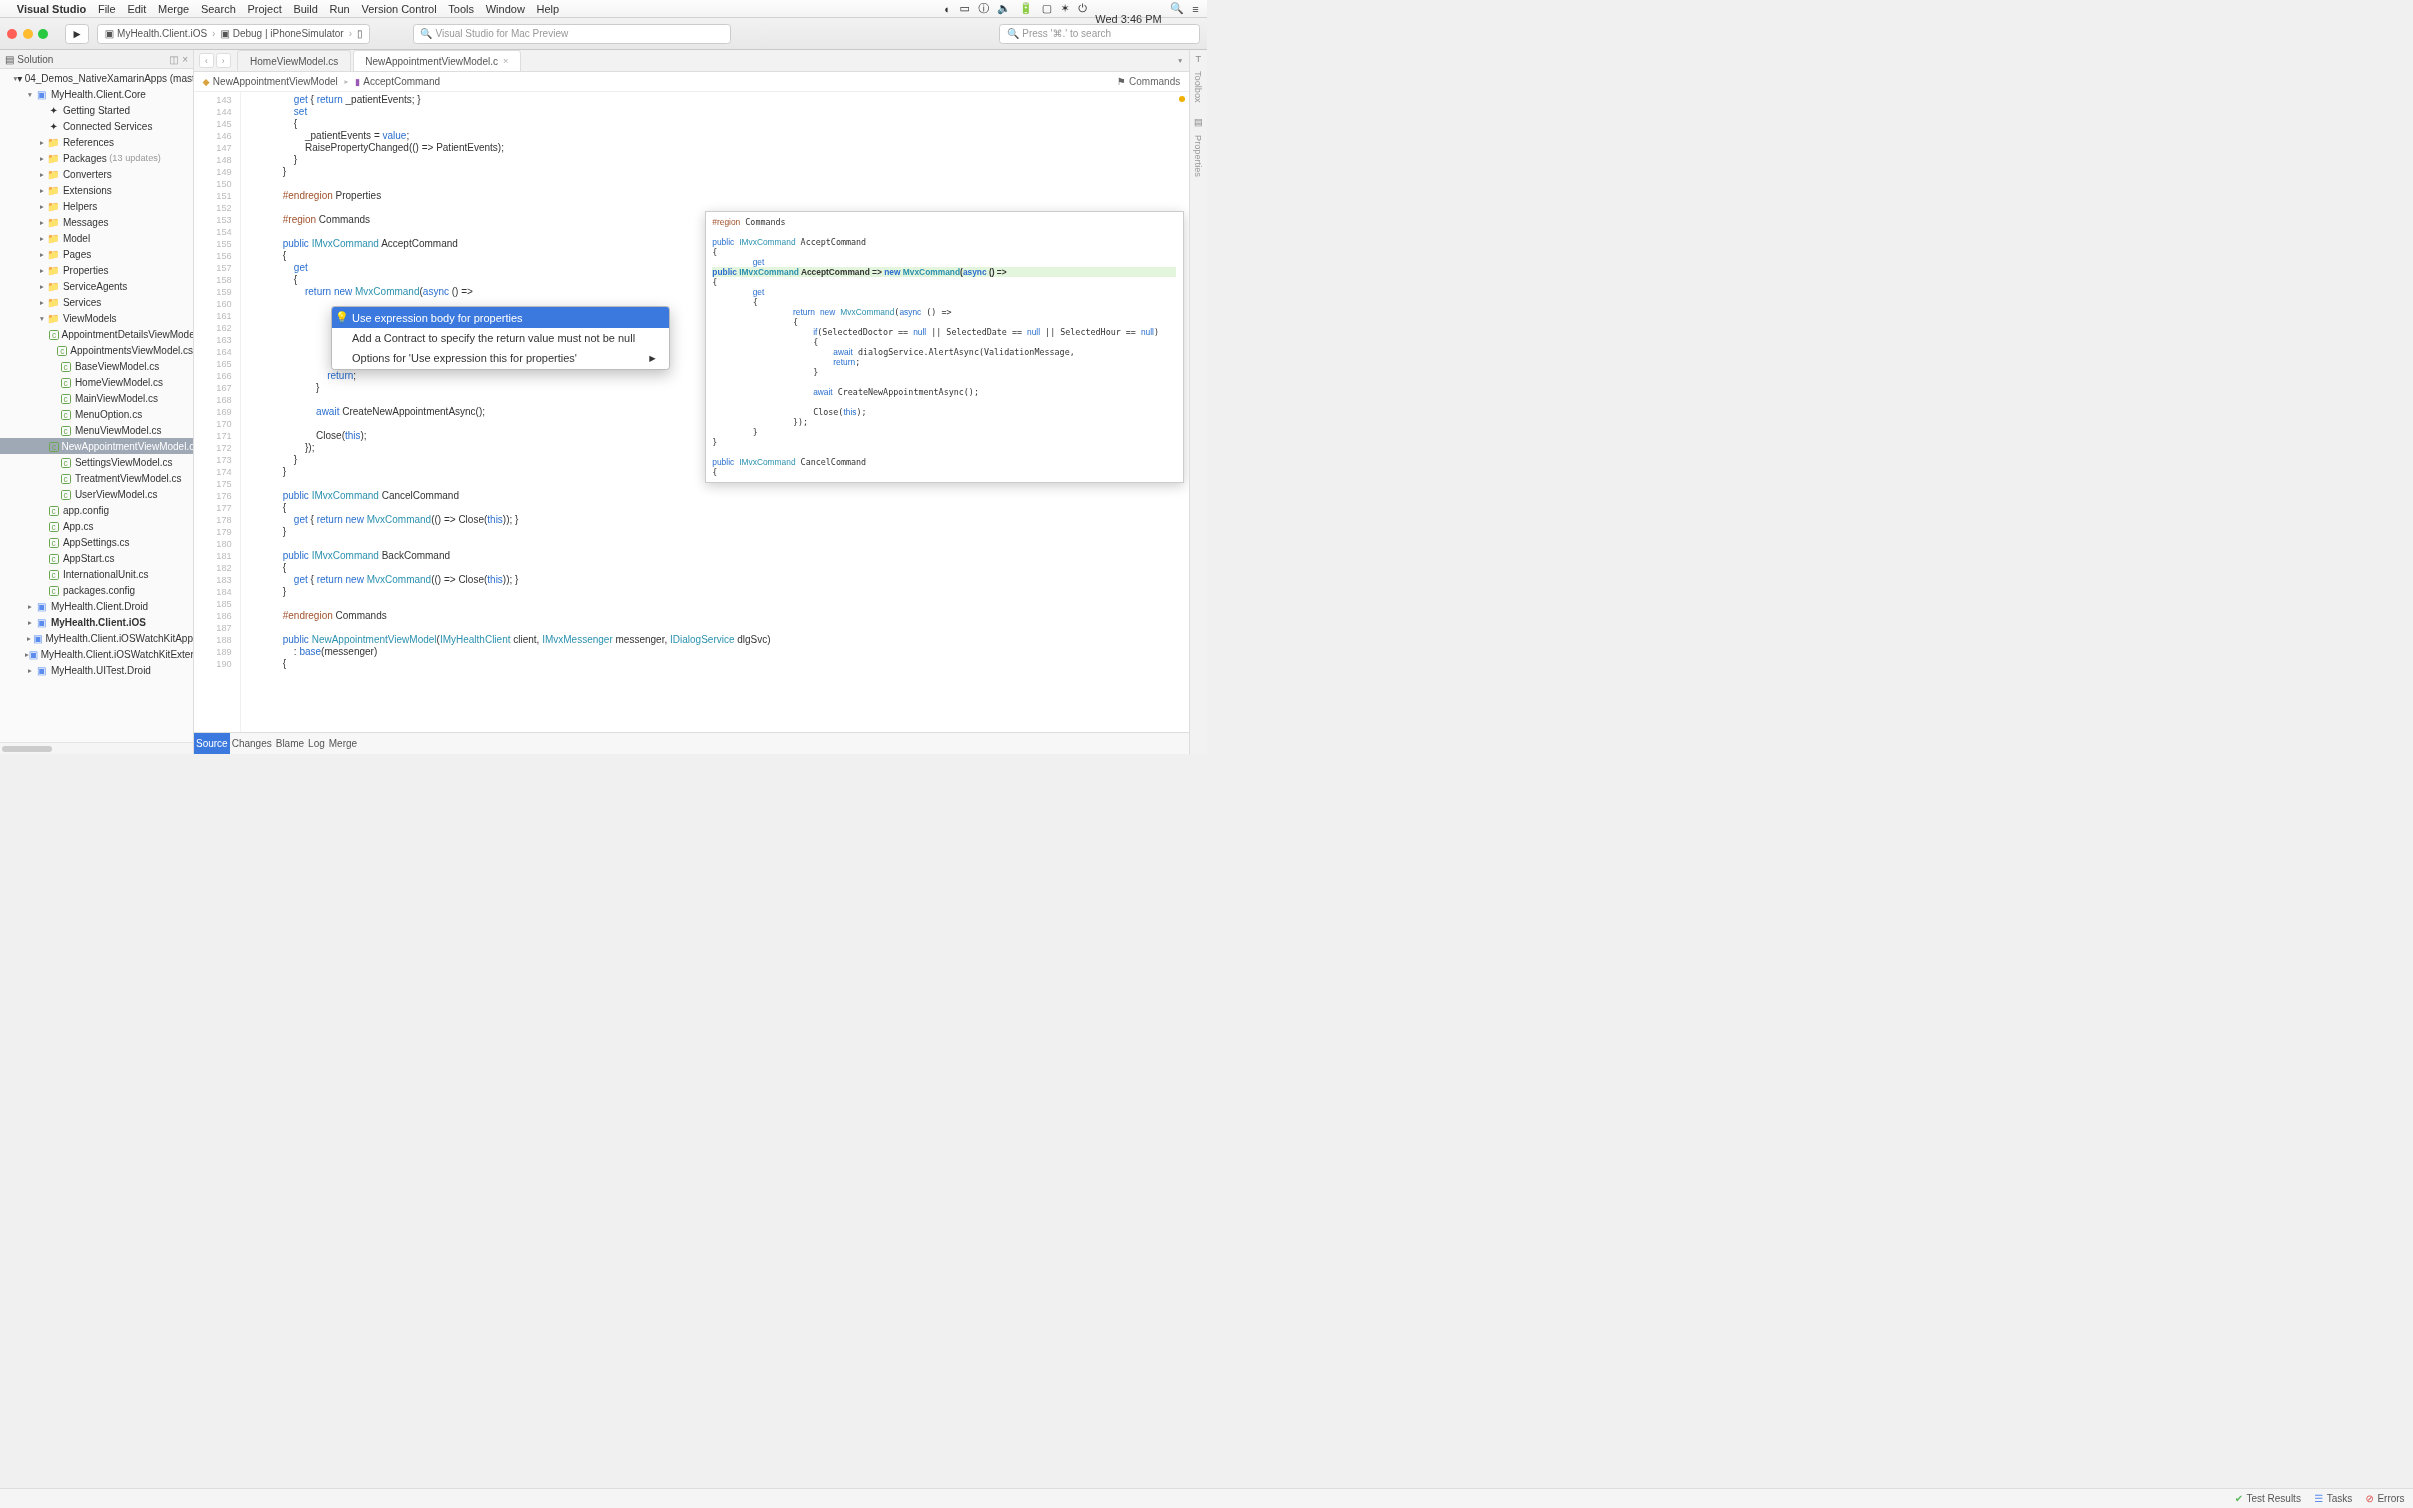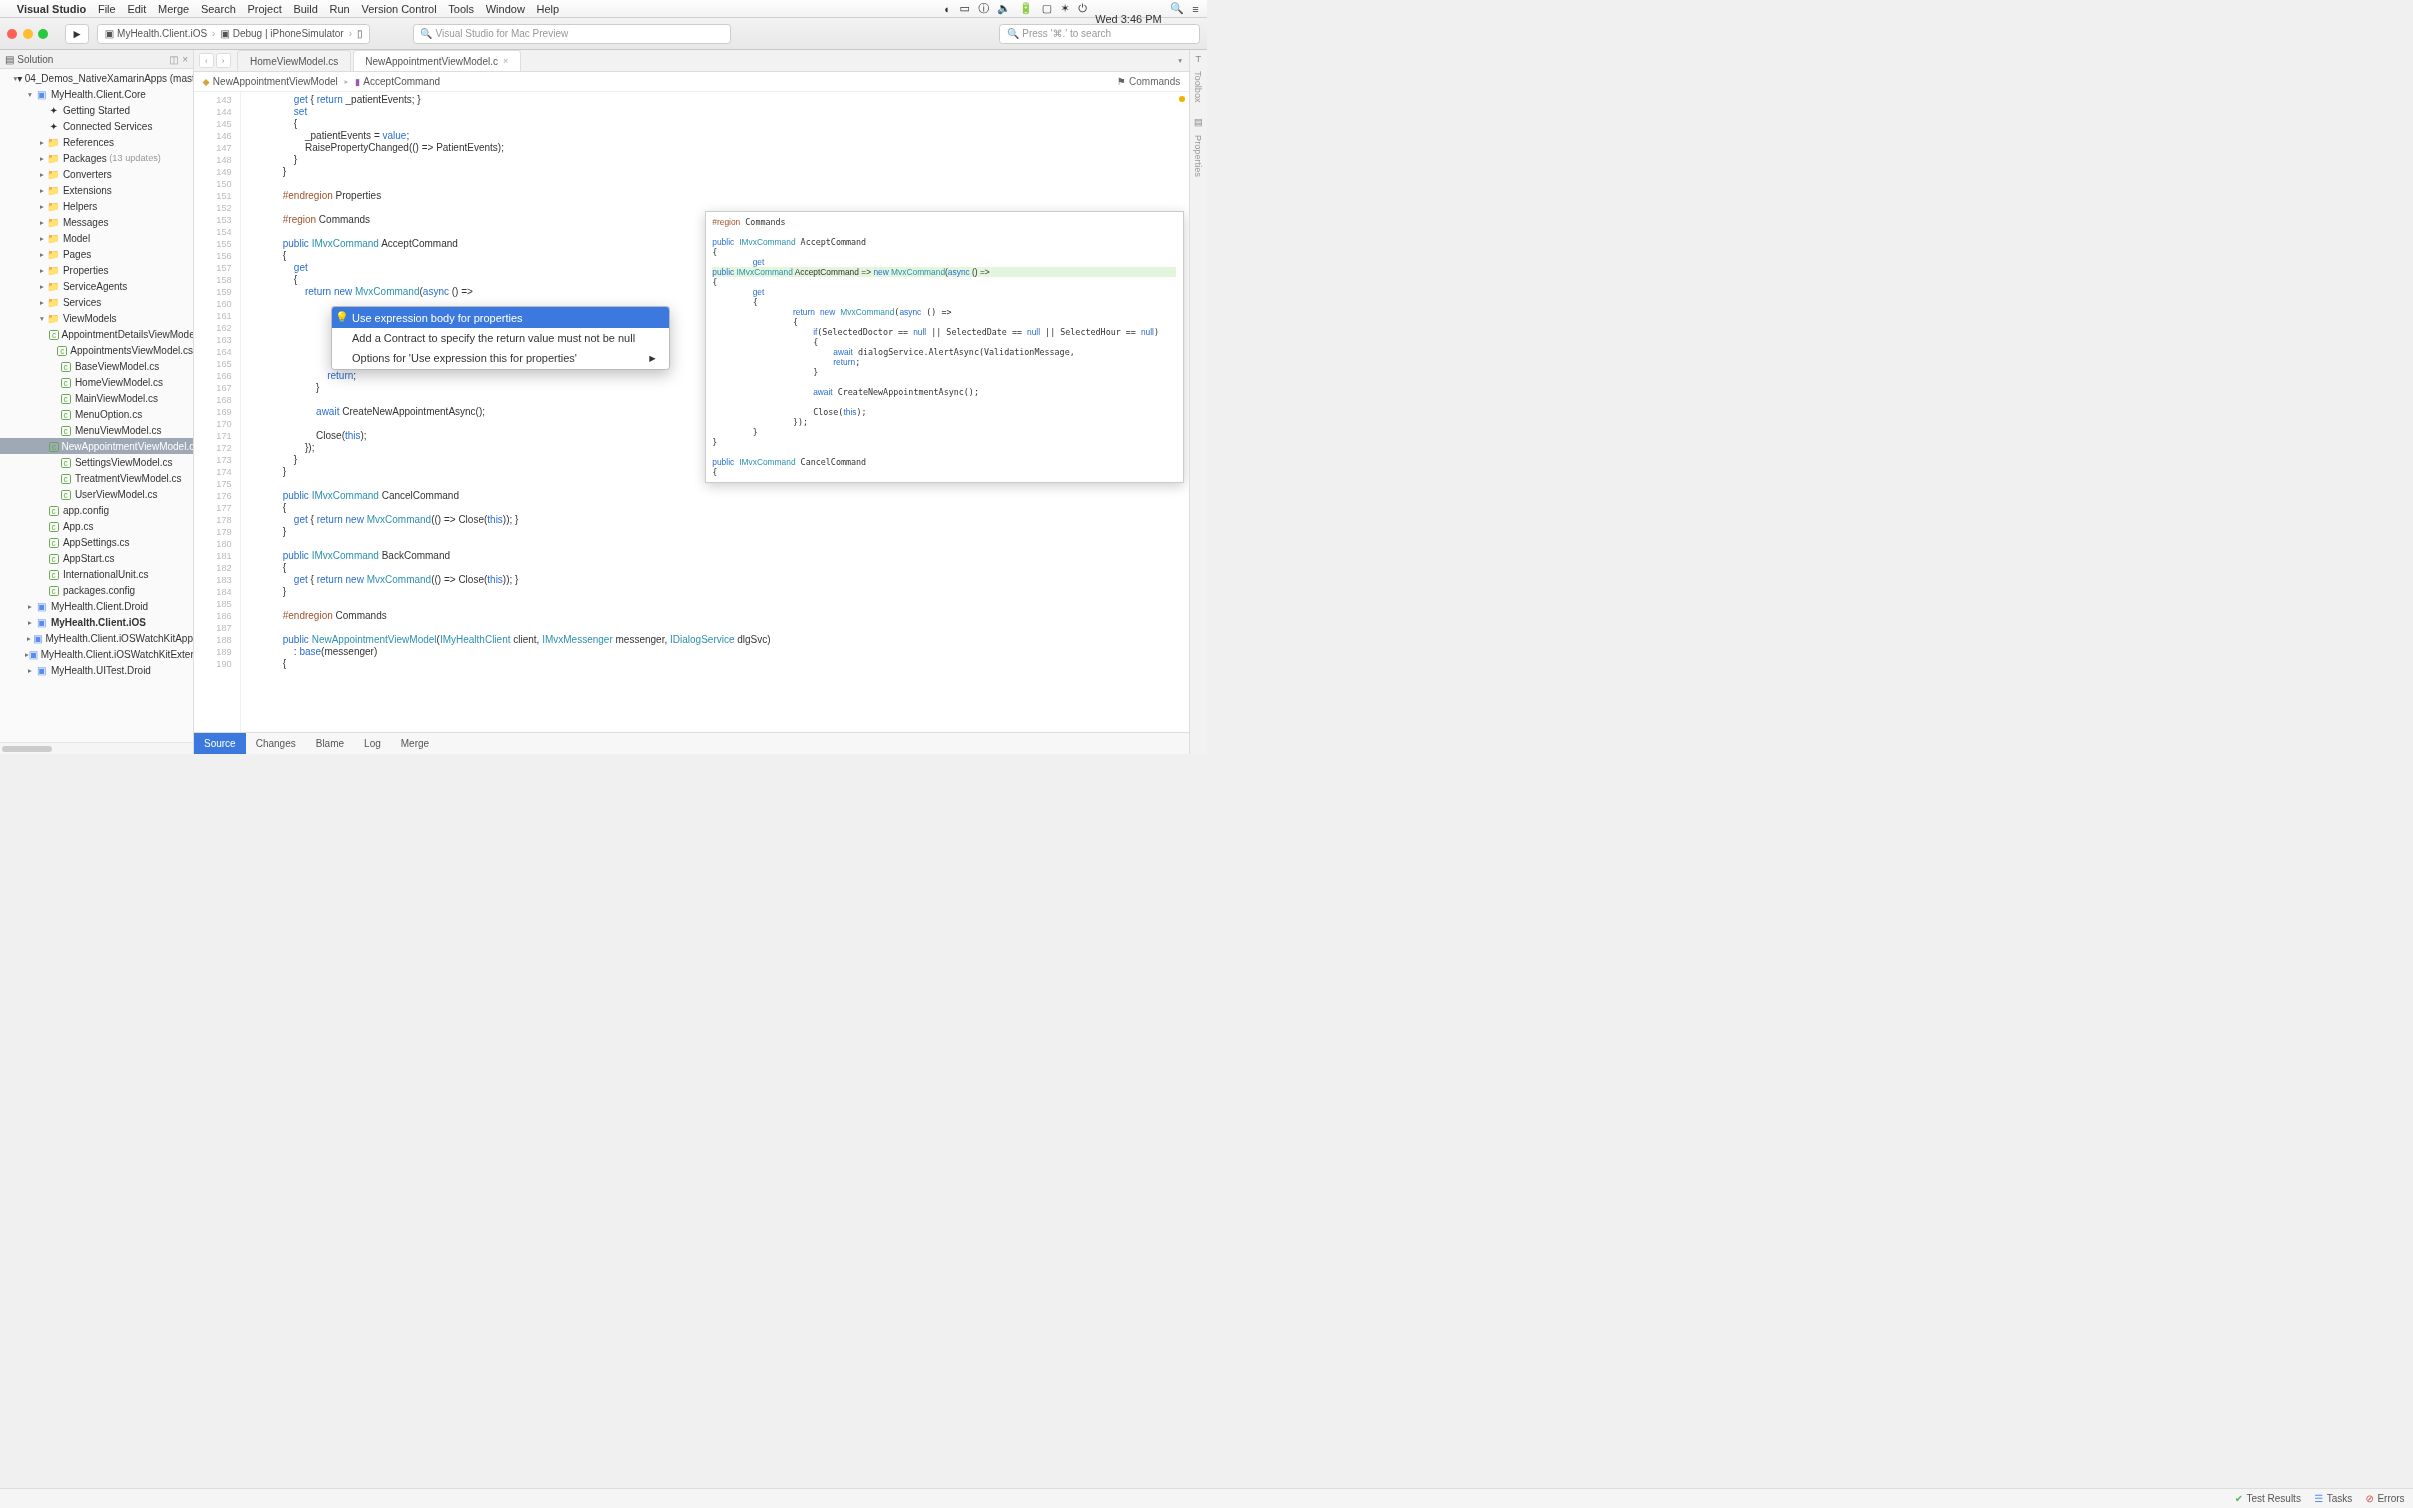--- a/index.html
+++ b/index.html
@@ -74,26 +74,26 @@
 .quickfix .qrow { padding: 4.2px 13.4px 4.2px 20px; display:flex; align-items:center; }
 .quickfix .qrow.sel { background:#3b79df; color:#fff; }
 .quickfix .qrow .arrow { margin-left:auto; font-size:8.4px; }
 .quickfix .qrow .bulb { position:absolute; left:3.4px; color:#e0b000; }
 
 
 .preview { position:absolute; right: 5px; top: 119px; width: 479px; background:#fff; border:0.8px solid #ccc; box-shadow: 0 3.4px 11.7px rgba(0,0,0,.2); font-family: Menlo, monospace; font-size:8.4px; line-height:10px; padding:5px 6.7px; white-space:pre; overflow:hidden; }
 .preview .kw { color:#2a6fcf; }
 .preview .type { color:#2b91af; }
 .preview .rg { color:#a0522d; }
-.preview .add { background:#e4f5dd; display:inline-block; width:100%; }
+.preview .add { background:#e4f5dd; display:inline-block; width:100%;font-weight:bold; }
 .warn-dot { position:absolute; right:3.4px; top:3.4px; width:6.7px; height:6.7px; background:#f0b000; border-radius:50%; }
 
 
 .doc-bottom { height: 22px; border-top:0.8px solid #ddd; background:#f7f7f7; display:flex; align-items:center; font-size:10px; }
-.doc-bottom .seg { padding: 0 10px; height:100%; display:flex; align-items:center; cursor:default; color:#555; }
+.doc-bottom .seg { padding: 0 2px; height:100%; display:flex; align-items:center; cursor:default; color:#555; }
 .doc-bottom .seg.active { background:#3b79df; color:#fff; }
 
 
 .right-strip { width: 18.4px; background:#f2f2f2; border-left:0.8px solid #ddd; display:flex; flex-direction:column; align-items:center; padding-top:3.4px; gap:1.7px; }
 .right-strip .vtab { writing-mode: vertical-rl; font-size:9.2px; color:#666; padding:5px 1.7px; border:0.8px solid transparent; }
 .right-strip .vtab.light { color:#999; }
 
 
 .statusbar { position:fixed; bottom:0; left:0; right:0; height:20px; background:#f5f5f5; border-top:0.8px solid #ddd; display:flex; align-items:center; justify-content:flex-end; padding: 0 8.4px; gap:13.4px; font-size:10px; color:#555; }
 .statusbar .item { display:flex; align-items:center; gap:3.4px; }

